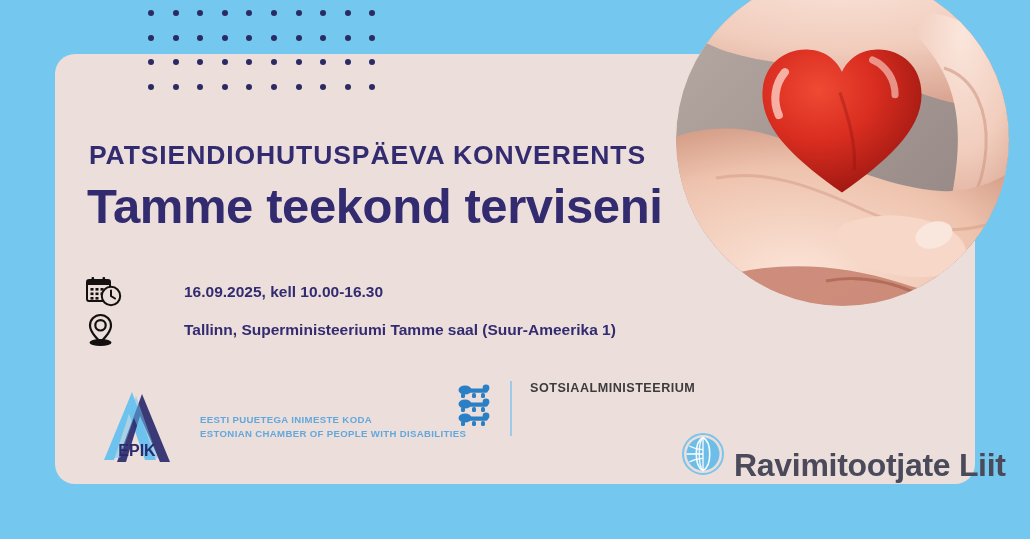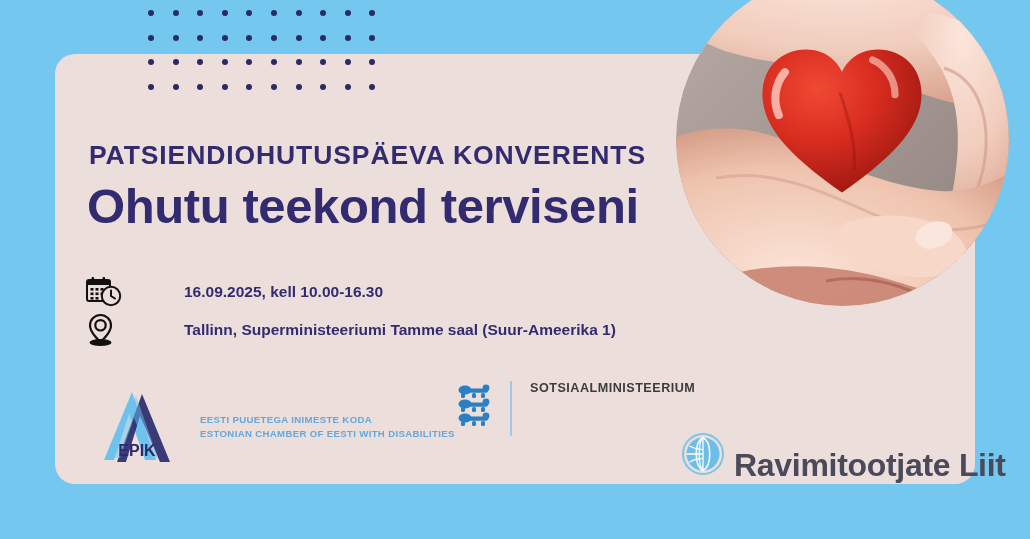--- a/index.html
+++ b/index.html
@@ -196,21 +196,21 @@
           <path d="M0,78 C-42,48 -78,18 -78,-18 C-78,-48 -55,-64 -32,-62 C-15,-61 -4,-50 0,-40 C4,-50 15,-61 32,-62 C55,-64 78,-48 78,-18 C78,18 42,48 0,78 Z" fill="url(#heartG)"></path>
           <path d="M-56,-40 C-66,-28 -68,-12 -62,2" fill="none" stroke="#ffd9cf" stroke-width="8" stroke-linecap="round" opacity="0.75"></path>
           <path d="M30,-52 C44,-46 52,-32 52,-18" fill="none" stroke="#ffd9cf" stroke-width="7" stroke-linecap="round" opacity="0.6"></path>
           <path d="M-2,-20 C6,4 14,30 12,56" fill="none" stroke="#8d120d" stroke-width="3" opacity="0.35"></path>
         </g>
       </g>
     </svg>
   </div>
 
   <div class="kicker">PATSIENDIOHUTUSPÄEVA KONVERENTS</div>
-  <div class="title">Ohutu teekond terviseni</div>
+  <div class="title">Tamme teekond terviseni</div>
 
   <div class="info-row date">
     <span class="info-icon">
       <svg width="36" height="32" viewBox="0 0 36 32" xmlns="http://www.w3.org/2000/svg">
         <rect x="1" y="4" width="23" height="21" rx="2" fill="none" stroke="#14100f" stroke-width="2"></rect>
         <rect x="1" y="4" width="23" height="5" fill="#14100f"></rect>
         <rect x="5.5" y="1" width="2.6" height="5" rx="1" fill="#14100f"></rect>
         <rect x="16.5" y="1" width="2.6" height="5" rx="1" fill="#14100f"></rect>
         <g fill="#14100f">
           <rect x="4.5" y="12" width="3" height="2.6"></rect>
@@ -247,21 +247,21 @@
       <span class="epik-mark">
         <svg width="78" height="78" viewBox="0 0 78 78" xmlns="http://www.w3.org/2000/svg">
           <path d="M34,4 L58,72 L47,72 L31,26 L16,72 L6,72 Z" fill="#6dc3ee"></path>
           <path d="M44,6 L72,74 L62,74 L42,28 L28,74 L19,74 Z" fill="#2b2a6e" opacity="0.92"></path>
           <path d="M38,8 L60,70 L52,70 L36,30 L22,70 L14,70 Z" fill="#6dc3ee" opacity="0.5"></path>
           <text x="39" y="68" font-family="'Liberation Sans',sans-serif" font-size="16" font-weight="bold" fill="#2b2a6e" text-anchor="middle">EPIK</text>
         </svg>
       </span>
       <span class="epik-text">
         <div>EESTI PUUETEGA INIMESTE KODA</div>
-        <div>ESTONIAN CHAMBER OF EESTI WITH DISABILITIES</div>
+        <div>ESTONIAN CHAMBER OF PEOPLE WITH DISABILITIES</div>
       </span>
     </div>
 
     <div class="logo-ministry">
       <span class="ministry-arms">
         <svg width="44" height="48" viewBox="0 0 44 48" xmlns="http://www.w3.org/2000/svg">
           <g fill="#2b7fc4">
             <g transform="translate(4,2)">
               <ellipse cx="9" cy="7" rx="6.5" ry="4.6"></ellipse>
                 <rect x="13" y="5.5" width="19" height="4.2" rx="2"></rect>

